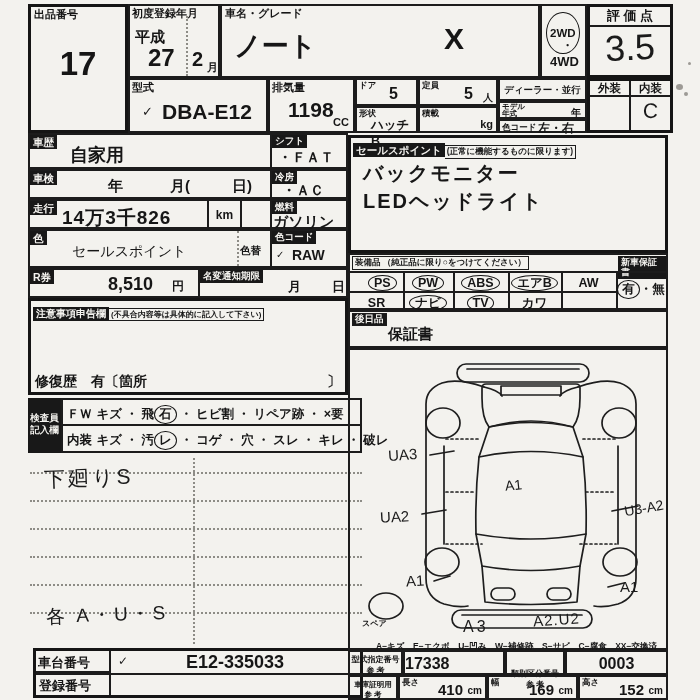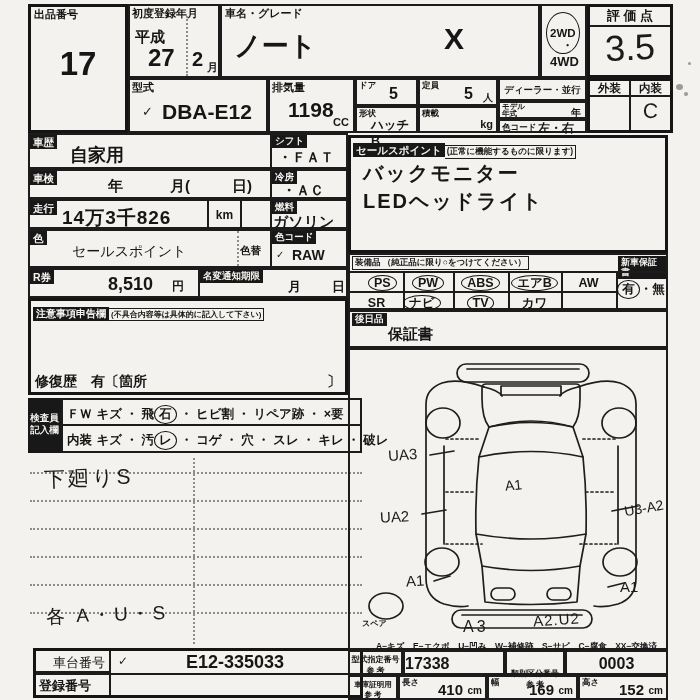--- a/index.html
+++ b/index.html
@@ -190,21 +190,21 @@
   <div class="abs doth" style="left:30px;top:500px;width:332px"></div>
   <div class="abs doth" style="left:30px;top:528px;width:332px"></div>
   <div class="abs doth" style="left:30px;top:556px;width:332px"></div>
   <div class="abs doth" style="left:30px;top:584px;width:332px"></div>
   <div class="abs doth" style="left:30px;top:612px;width:332px"></div>
   <div class="abs dotv" style="left:193px;top:458px;height:186px"></div>
   <div class="abs hand" style="left:44px;top:464px;font-size:21px;letter-spacing:3px;transform:rotate(-2deg)">下廻りS</div>
   <div class="abs hand" style="left:46px;top:602px;font-size:19px;letter-spacing:3px;transform:rotate(-2deg)">各 A・U・S</div>
 
   <div class="abs b3" style="left:33px;top:648px;width:330px;height:50px">
-    <div class="abs" style="left:0;top:0;width:75px;height:22px;border-right:2px solid #1c1c1c;border-bottom:2px solid #1c1c1c;font-size:13px;font-weight:normal;padding:3px 0 0 17px;box-sizing:border-box">車台番号</div>
+    <div class="abs" style="left:0;top:0;width:75px;height:22px;border-right:2px solid #1c1c1c;border-bottom:2px solid #1c1c1c;font-size:13px;font-weight:bold;padding:3px 0 0 2px;box-sizing:border-box">車台番号</div>
     <span class="abs hand" style="left:82px;top:3px;font-size:12px">✓</span>
     <div class="abs val" style="left:75px;top:1px;width:248px;text-align:center;font-size:18px">E12-335033</div>
     <div class="abs" style="left:0;top:22px;width:75px;height:22px;border-right:2px solid #1c1c1c;font-size:13px;font-weight:bold;padding:4px 0 0 3px;box-sizing:border-box">登録番号</div>
     <div class="abs hline" style="left:0;top:22px;width:324px"></div>
   </div>
 
   <div class="abs b3" style="left:348px;top:135px;width:320px;height:118px">
     <div class="abs" style="left:2px;top:2px">
       <span class="inv" style="font-size:10.5px">セールスポイント</span><span class="boxed" style="font-size:8.5px;font-weight:bold;border-left:none">(正常に機能するものに限ります)</span>
     </div>
@@ -224,21 +224,21 @@
     <div class="abs cline" style="left:211px;top:16px;height:38px"></div>
     <div class="abs cline" style="left:266px;top:16px;height:38px"></div>
 
     <div class="abs" style="left:18px;top:18px;width:30px;"><span class="eq" data-circled="true">PS</span></div>
     <div class="abs" style="left:53px;top:18px;width:50px;text-align:center"><span class="eq" data-circled="true">PW</span></div>
     <div class="abs" style="left:103px;top:18px;width:55px;text-align:center"><span class="eq" data-circled="true">ABS</span></div>
     <div class="abs" style="left:158px;top:18px;width:53px;text-align:center"><span class="eq" data-circled="true">エアB</span></div>
     <div class="abs" style="left:211px;top:18px;width:55px;text-align:center"><span class="eq" data-circled="false">AW</span></div>
 
     <div class="abs" style="left:0;top:38px;width:53px;text-align:center"><span class="eq" data-circled="false">SR</span></div>
-    <div class="abs" style="left:53px;top:38px;width:50px;text-align:left"><span class="eq" data-circled="true">ナビ</span></div>
+    <div class="abs" style="left:53px;top:38px;width:50px;text-align:center"><span class="eq" data-circled="true">ナビ</span></div>
     <div class="abs" style="left:103px;top:38px;width:55px;text-align:center"><span class="eq" data-circled="true">TV</span></div>
     <div class="abs" style="left:158px;top:38px;width:53px;text-align:center"><span class="eq" data-circled="false">カワ</span></div>
     <div class="abs" style="left:211px;top:38px;width:55px;text-align:center"><span class="eq" data-circled="false"></span></div>
 
     <div class="abs" style="left:266px;top:24px;width:50px;text-align:center;white-space:nowrap">
       <span class="val ring" style="font-size:12.5px">有</span><span class="val" style="font-size:12.5px">・</span><span class="val" style="font-size:12.5px">無</span>
     </div>
   </div>
 
   <div class="abs b" style="left:348px;top:310px;width:320px;height:38px">

